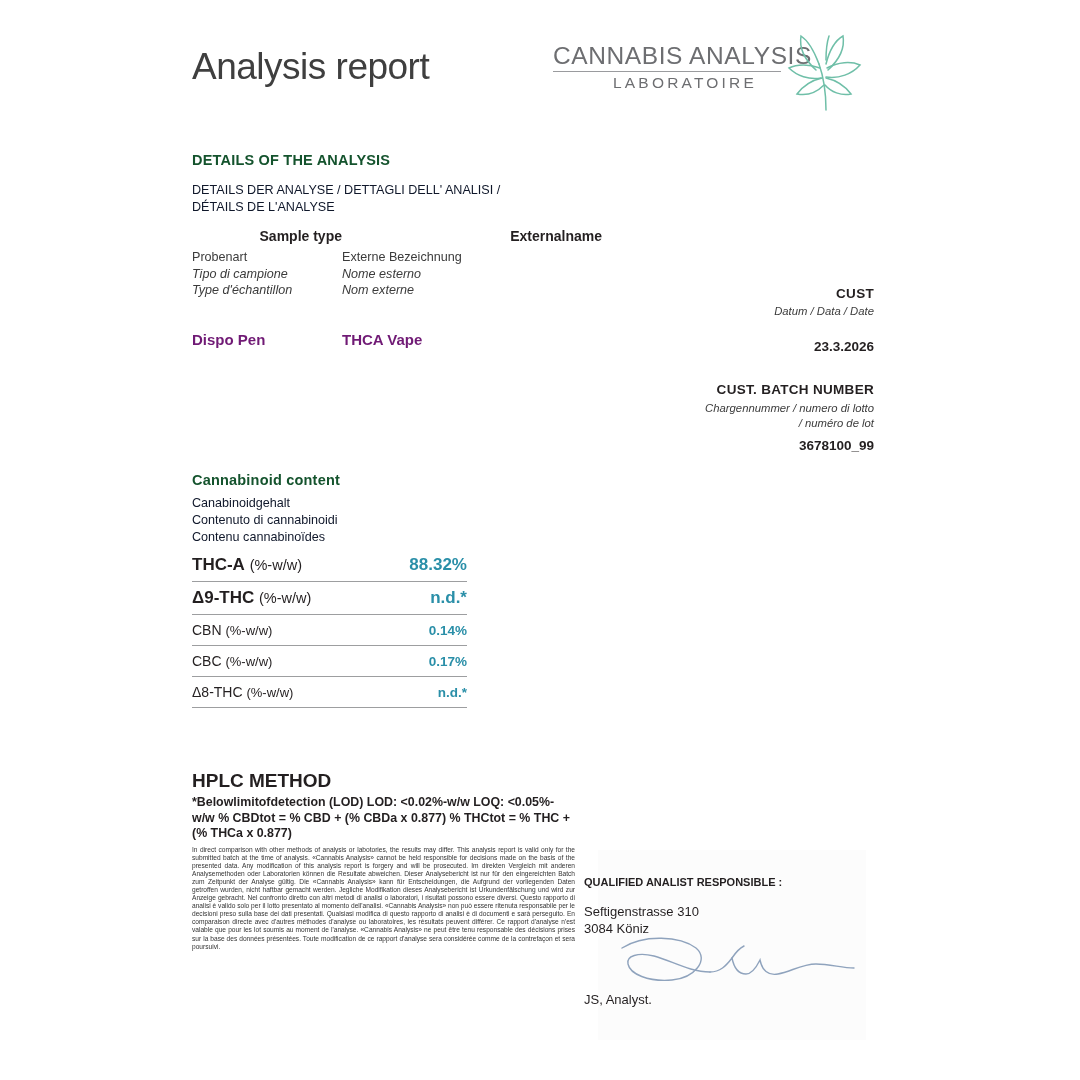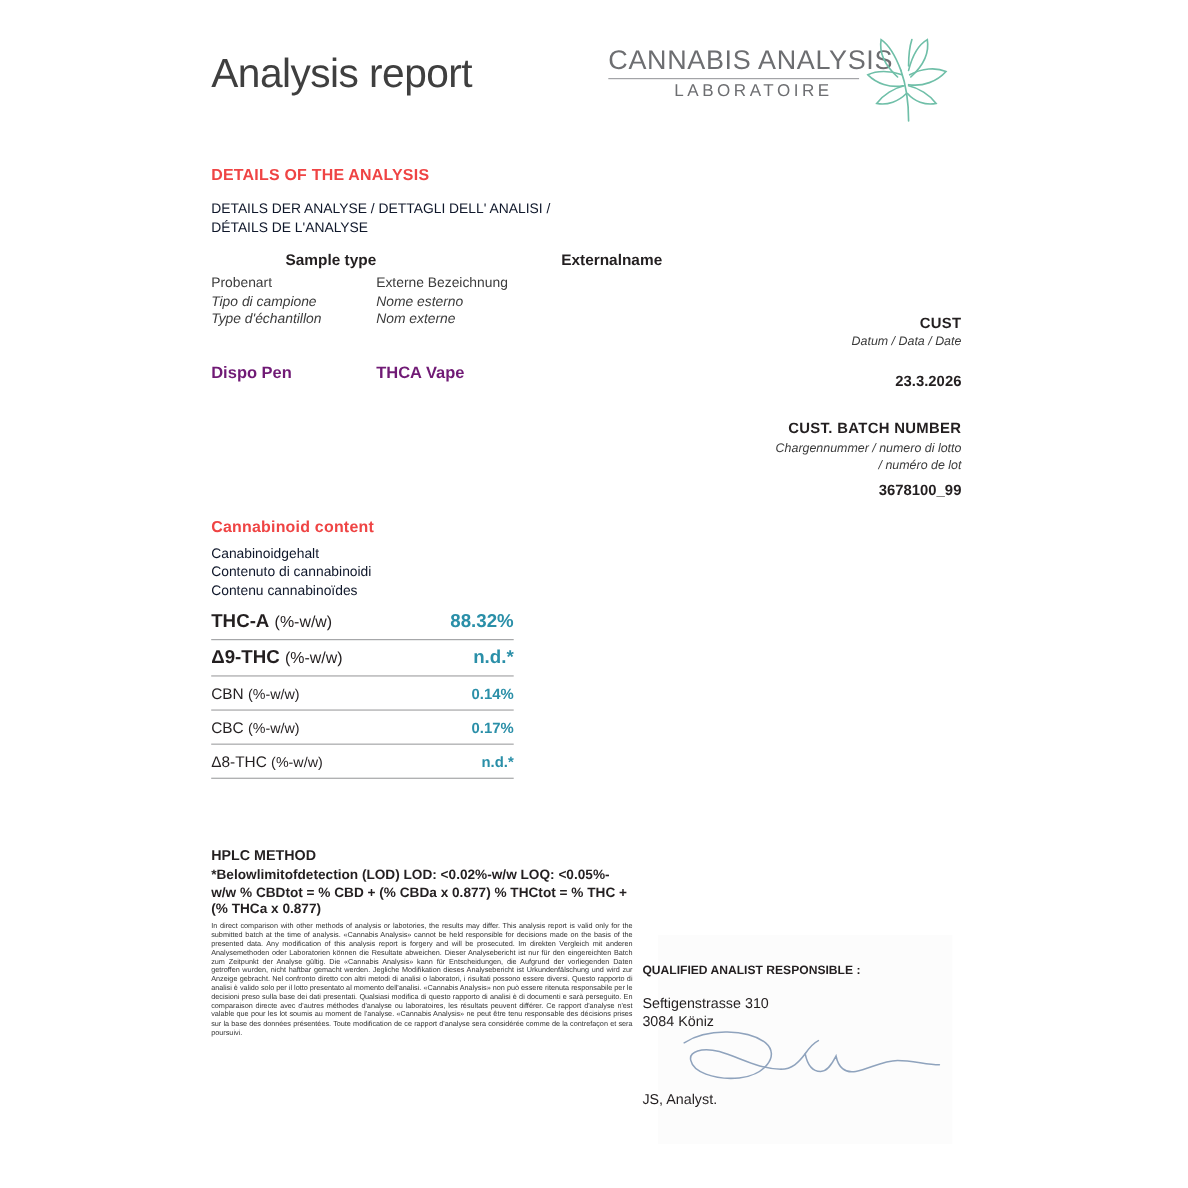--- a/index.html
+++ b/index.html
@@ -36,21 +36,21 @@
   }
   .logo-rule {
     position: absolute; left: 0; top: 37px; width: 228px; height: 1px;
     background: #9a9b9e;
   }
   .logo-leaf { position: absolute; left: 230px; top: 0px; }
 
   
   .sec-title {
     font-size: 14.5px; font-weight: bold; letter-spacing: 0.2px;
-    color: #ef4444;
+    color: #14532d;
   }
   .sec-sub {
     font-size: 12.6px; color: #0f172a; line-height: 17px;
   }
 
   .details-block { position: absolute; left: 192px; top: 152px; width: 430px; }
   .details-block .sec-sub { margin-top: 14px; }
 
   
   .sample-block { position: absolute; left: 192px; top: 228px; width: 430px; }
@@ -91,21 +91,21 @@
   .cb-name { font-size: 14px; color: #231f20; }
   .cb-name.big { font-size: 17px; }
   .cb-name.big b { font-weight: bold; }
   .cb-unit { font-size: 13px; }
   .cb-unit-big { font-size: 14.5px; }
   .cb-val { font-size: 13.5px; font-weight: bold; color: #2a8fa8; }
   .cb-val.big { font-size: 17px; }
 
   
   .hplc { position: absolute; left: 192px; top: 770px; width: 383px; }
-  .hplc-title { font-size: 13px; font-weight: bold; }
+  .hplc-title { font-size: 19px; font-weight: bold; }
   .hplc-lod { font-size: 12.4px; font-weight: bold; line-height: 15.5px; margin-top: 3px; }
   .hplc-legal {
     font-size: 6.6px; line-height: 8.1px; color: #333; text-align: justify;
     margin-top: 4px;
   }
 
   
   .sig-block { position: absolute; left: 584px; top: 876px; width: 300px; }
   .sig-title { font-size: 11px; font-weight: bold; }
   .sig-addr { font-size: 13px; line-height: 17px; margin-top: 15px; color: #231f20; }

